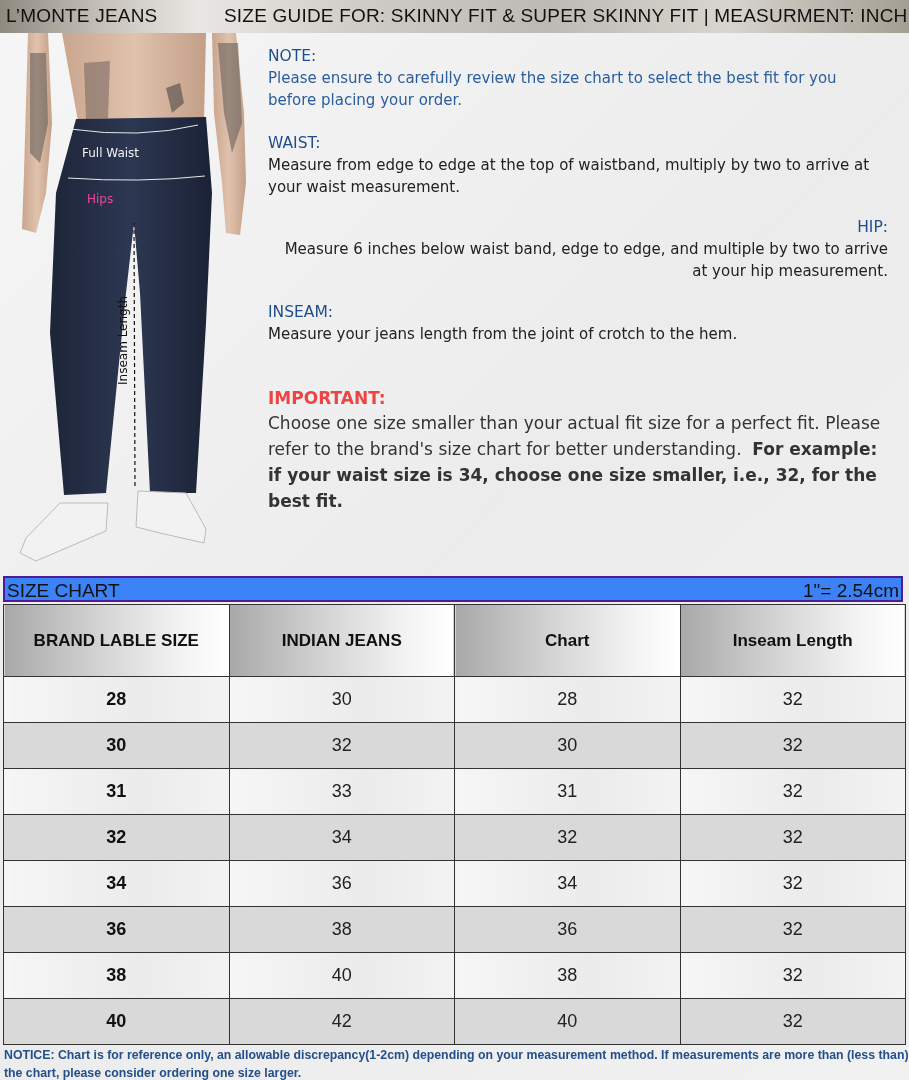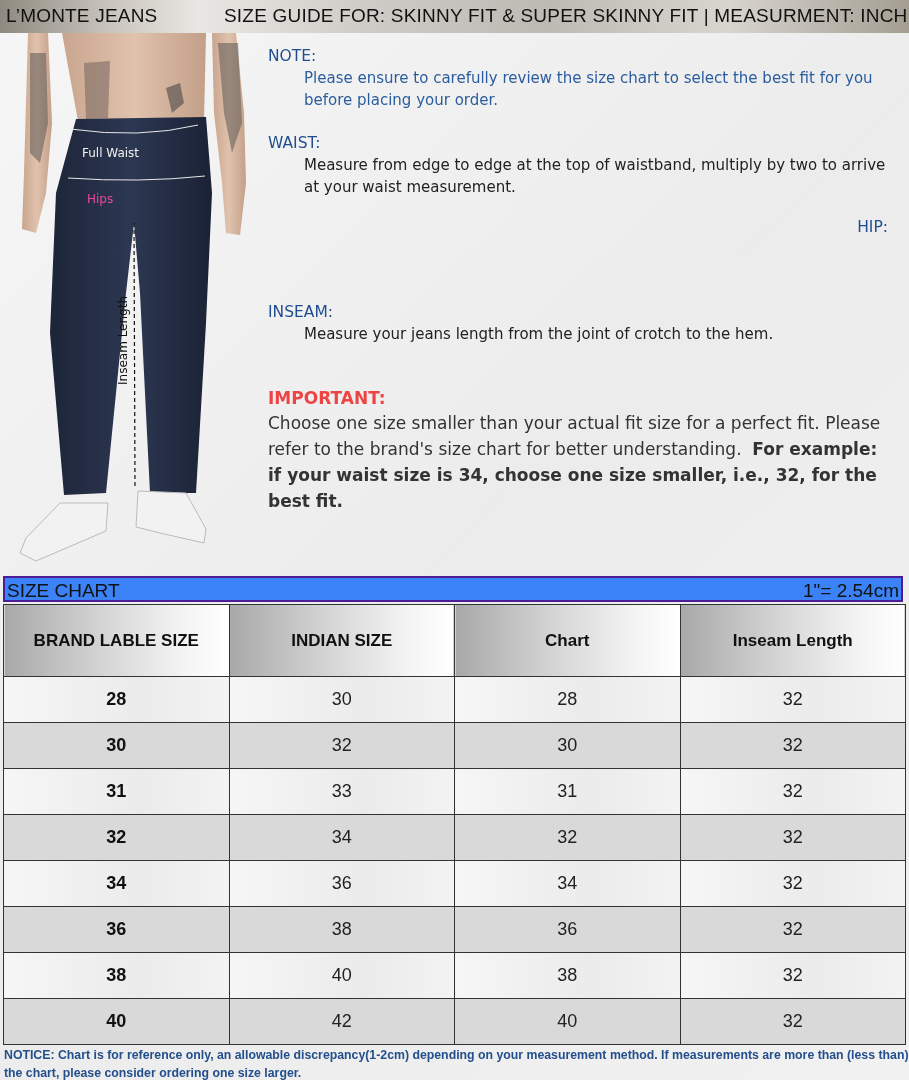--- a/index.html
+++ b/index.html
@@ -29,21 +29,21 @@
   .fig-label {
     position: absolute; font-family: "DejaVu Sans", sans-serif; font-size: 12px;
   }
   .fig-label.waist { left: 82px; top: 113px; color: #f2f2f2; }
   .fig-label.hips  { left: 87px; top: 159px; color: #ec4899; }
   .fig-label.inseam {
     left: 72px; top: 282px; color: #111; transform: rotate(-90deg); transform-origin: left top;
     white-space: nowrap; font-size: 12px; top: 352px; left: 116px;
   }
   .sec-title { font-size: 15.5px; color: #1f4e8f; line-height: 22px; }
-  .sec-body  { font-size: 15px; color: #222; line-height: 22px; margin-left: 36px; }
+  .sec-body  { font-size: 15px; color: #222; line-height: 22px; }
   .sec-body.blue { color: #2a5d9e; }
   .note   { position: absolute; left: 268px; top: 45px; width: 620px; }
   .waistS { position: absolute; left: 268px; top: 132px; width: 620px; }
   .hipS   { position: absolute; left: 268px; top: 216px; width: 620px; text-align: right; }
   .inseamS{ position: absolute; left: 268px; top: 301px; width: 620px; }
   .important { position: absolute; left: 268px; top: 386px; width: 620px; }
   .imp-title { font-size: 17px; font-weight: bold; color: #ef4444; line-height: 24px; }
   .imp-body { font-size: 17px; color: #333; line-height: 26px; }
   .imp-body b { color: #333; }
 
@@ -128,20 +128,21 @@
 <div class="note">
   <div class="sec-title">NOTE:</div>
   <div class="sec-body blue">Please ensure to carefully review the size chart to select the best fit for you before placing your order.</div>
 </div>
 <div class="waistS">
   <div class="sec-title">WAIST:</div>
   <div class="sec-body">Measure from edge to edge at the top of waistband, multiply by two to arrive at your waist measurement.</div>
 </div>
 <div class="hipS">
   <div class="sec-title">HIP:</div>
+  <div class="sec-body">Measure 6 inches below waist band, edge to edge, and multiple by two to arrive at your hip measurement.</div>
 </div>
 <div class="inseamS">
   <div class="sec-title">INSEAM:</div>
   <div class="sec-body">Measure your jeans length from the joint of crotch to the hem.</div>
 </div>
 <div class="important">
   <div class="imp-title">IMPORTANT:</div>
   <div class="imp-body">
     <span>Choose one size smaller than your actual fit size for a perfect fit. Please refer to the brand's size chart for better understanding.</span>&nbsp;
     <b>For example: if your waist size is 34, choose one size smaller, i.e., 32, for the best fit.</b>
@@ -150,21 +151,21 @@
 
 <div class="chartbar">
   <span class="l">SIZE CHART</span>
   <span class="r">1"= 2.54cm</span>
 </div>
 
 <table class="sizes">
   <thead>
     <tr>
       <th>BRAND LABLE SIZE</th>
-      <th>INDIAN SIZE</th>
+      <th>INDIAN JEANS</th>
       <th>Chart</th>
       <th>Inseam Length</th>
     </tr>
   </thead>
   <tbody>
     <tr class="odd">
       <td class="first">28</td>
       <td>30</td>
       <td>28</td>
       <td>32</td>

